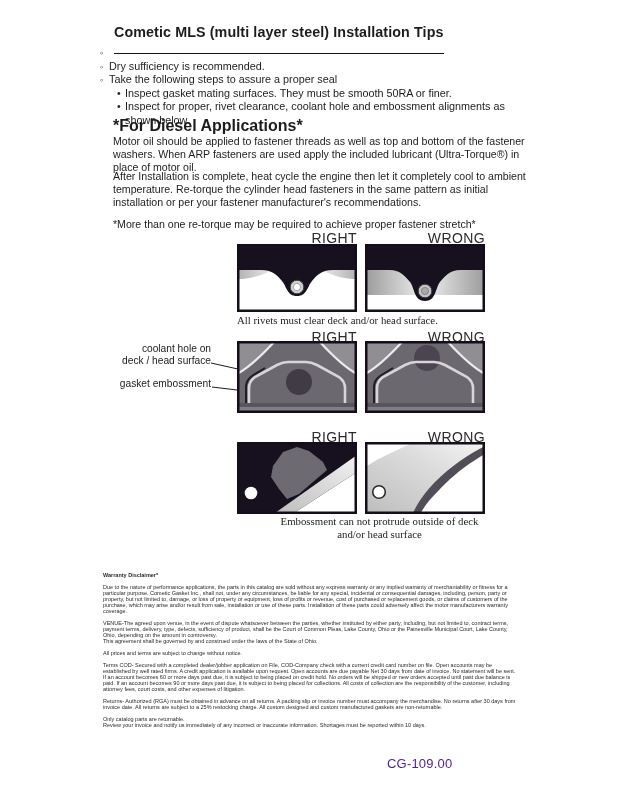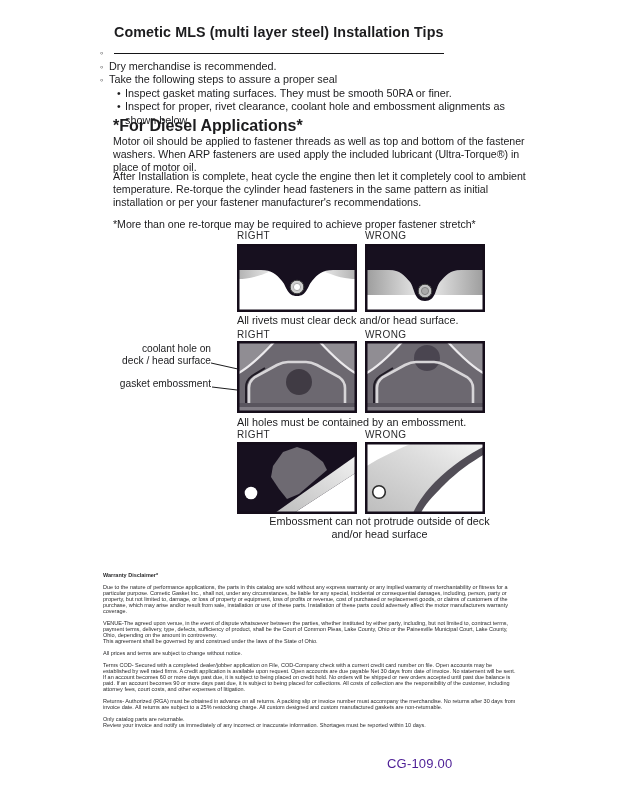--- a/index.html
+++ b/index.html
@@ -14,24 +14,24 @@
   .b-row .marker{width:9px;flex:0 0 9px;text-align:left;font-size:9.5px;}
   .b-row.lvl2{padding-left:17px;}
   .b-row.lvl2 .marker{width:8px;flex:0 0 8px;font-size:10.5px;}
 
   .diesel-heading{position:absolute;left:113px;top:117px;font-size:16px;font-weight:bold;}
   .para{position:absolute;left:113px;width:416px;font-size:10.6px;line-height:13.2px;}
   .p1{top:135px;}
   .p2{top:170px;}
   .p3{top:218px;}
 
-  .dg-label{position:absolute;width:120px;text-align:left;font-size:10px;letter-spacing:.4px;color:#2a2a2c;}
+  .dg-label{position:absolute;width:120px;text-align:right;font-size:14px;letter-spacing:.4px;color:#2a2a2c;}
   .dg-box{position:absolute;width:120px;}
   .dg-box svg{display:block;}
-  .caption{position:absolute;left:237px;width:300px;font-size:10.8px;line-height:12.6px;color:#1c1c1e;}
+  .caption{position:absolute;left:237px;width:300px;font-size:10.8px;line-height:12.6px;color:#1c1c1e;font-family:Liberation Serif, serif;}
   .preline{white-space:pre-line;}
 
   .r1-l{left:237px;top:230px;} .r1-r{left:365px;top:230px;}
   .r2-l{left:237px;top:329px;} .r2-r{left:365px;top:329px;}
   .r3-l{left:237px;top:429px;} .r3-r{left:365px;top:429px;}
   .b1-l{left:237px;top:244px;} .b1-r{left:365px;top:244px;}
   .b2-l{left:237px;top:341px;} .b2-r{left:365px;top:341px;}
   .b3-l{left:237px;top:442px;} .b3-r{left:365px;top:442px;}
   .cap1{top:314px;} .cap2{top:416px;} .cap3{top:515px;width:285px;text-align:center;}
 
@@ -54,21 +54,21 @@
   <div class="title">
     <span class="u">Cometic MLS (multi layer steel) Installation Tips</span>
   </div>
 
   <div class="bullets">
     <div class="b-row lvl1">
       <span class="marker">◦</span>
     </div>
     <div class="b-row lvl1">
       <span class="marker">◦</span>
-      <span>Dry merchandise is recommended.</span>
+      <span>Dry sufficiency is recommended.</span>
     </div>
     <div class="b-row lvl1">
       <span class="marker">◦</span>
       <span>Take the following steps to assure a proper seal</span>
     </div>
     <div class="b-row lvl2">
       <span class="marker">•</span>
       <span>Inspect gasket mating surfaces.  They must be smooth 50RA or finer.</span>
     </div>
     <div class="b-row lvl2">
@@ -167,21 +167,20 @@
       <path d="M82 0 C93 12 107 26 120 33" fill="none" stroke="#eceaed" stroke-width="2.2"></path>
       <rect x="0" y="62" width="120" height="4" fill="#59555e"></rect>
       <rect x="0" y="66" width="120" height="6" fill="#827e86"></rect>
       <circle cx="62" cy="17" r="13" fill="#4a4550"></circle>
       <path d="M9 62 V46 C9 41 11 38 15 35 L28 27" fill="none" stroke="#211c26" stroke-width="2"></path>
       <path d="M12 62 V47 C12 42 14 39 18 36 L40 24 C44 22 47 21 51 21 H69 C73 21 76 22 80 24 L102 36 C106 39 108 42 108 47 V62" fill="none" stroke="#d7d5d8" stroke-width="2.6"></path>
       <rect x="1.25" y="1.25" width="117.5" height="69.5" fill="none" stroke="#150d1a" stroke-width="2.5"></rect>
     </svg>
   </div>
 
-  <div class="caption cap2">All holes must be contained by an embossment.</div>
 
   <div class="dg-label r3-l">RIGHT</div>
   <div class="dg-label r3-r">WRONG</div>
 
   <div class="dg-box b3-l">
     <svg width="120" height="72" viewBox="0 0 120 72">
       <defs>
         <linearGradient id="g3r" x1="0" y1="1" x2="1" y2="0">
             <stop offset="0" stop-color="#bdbdbd"></stop>
             <stop offset="1" stop-color="#f2f2f2"></stop>

